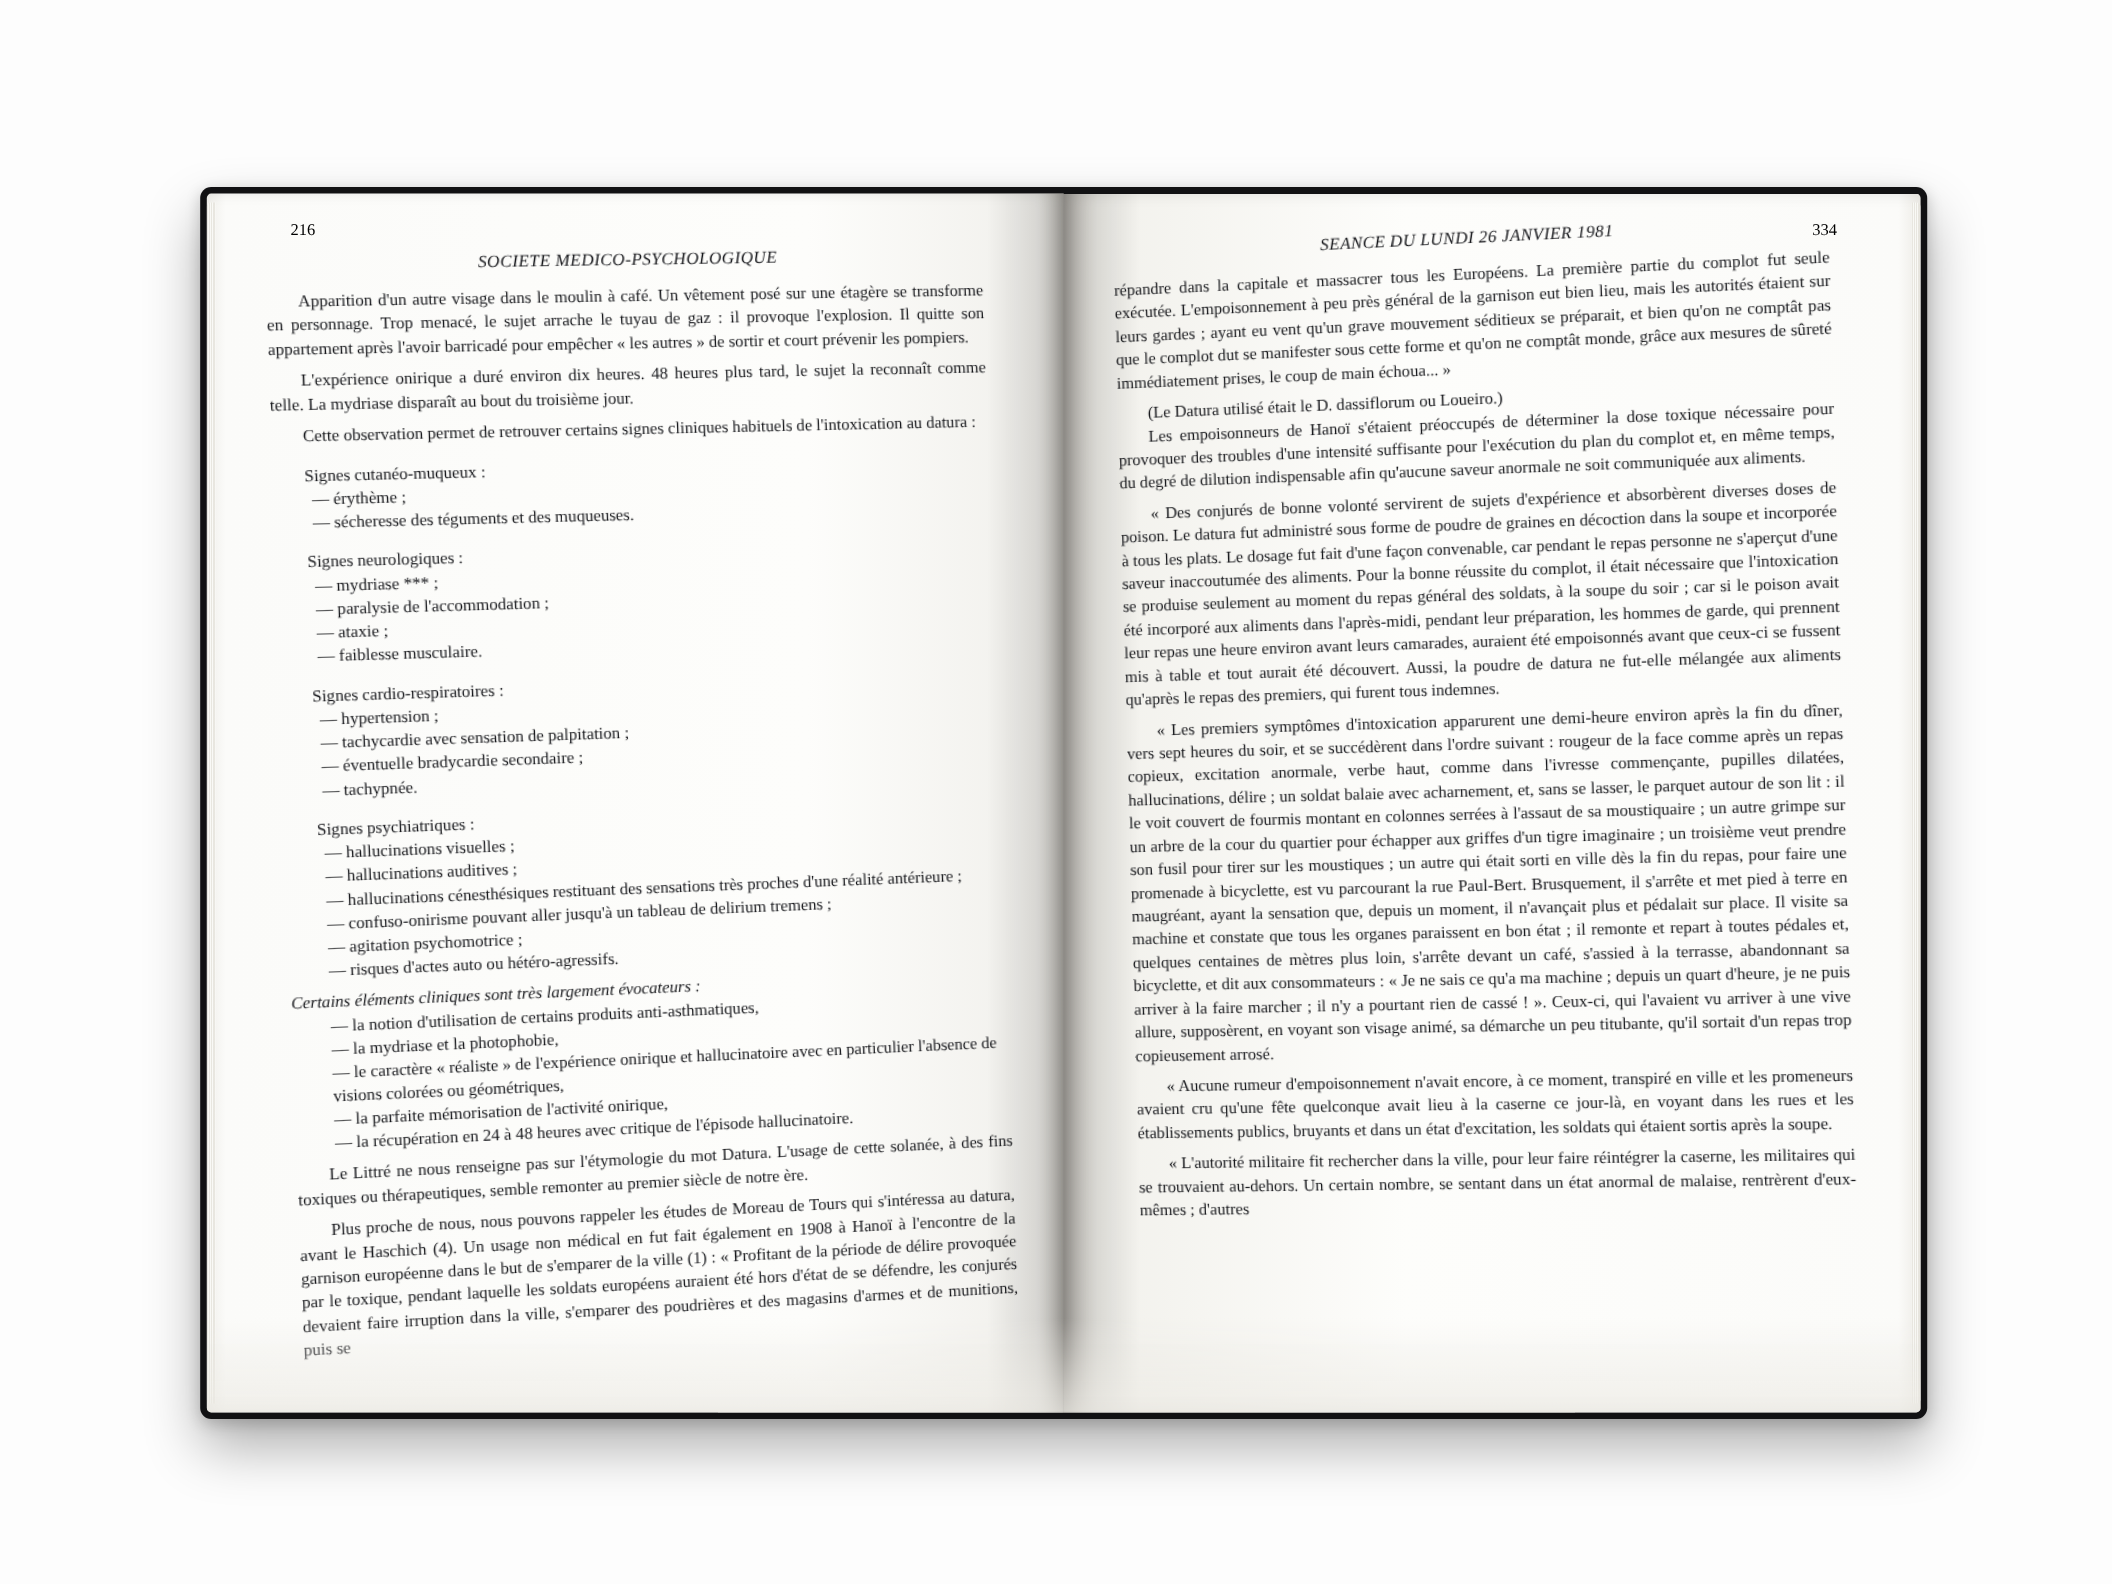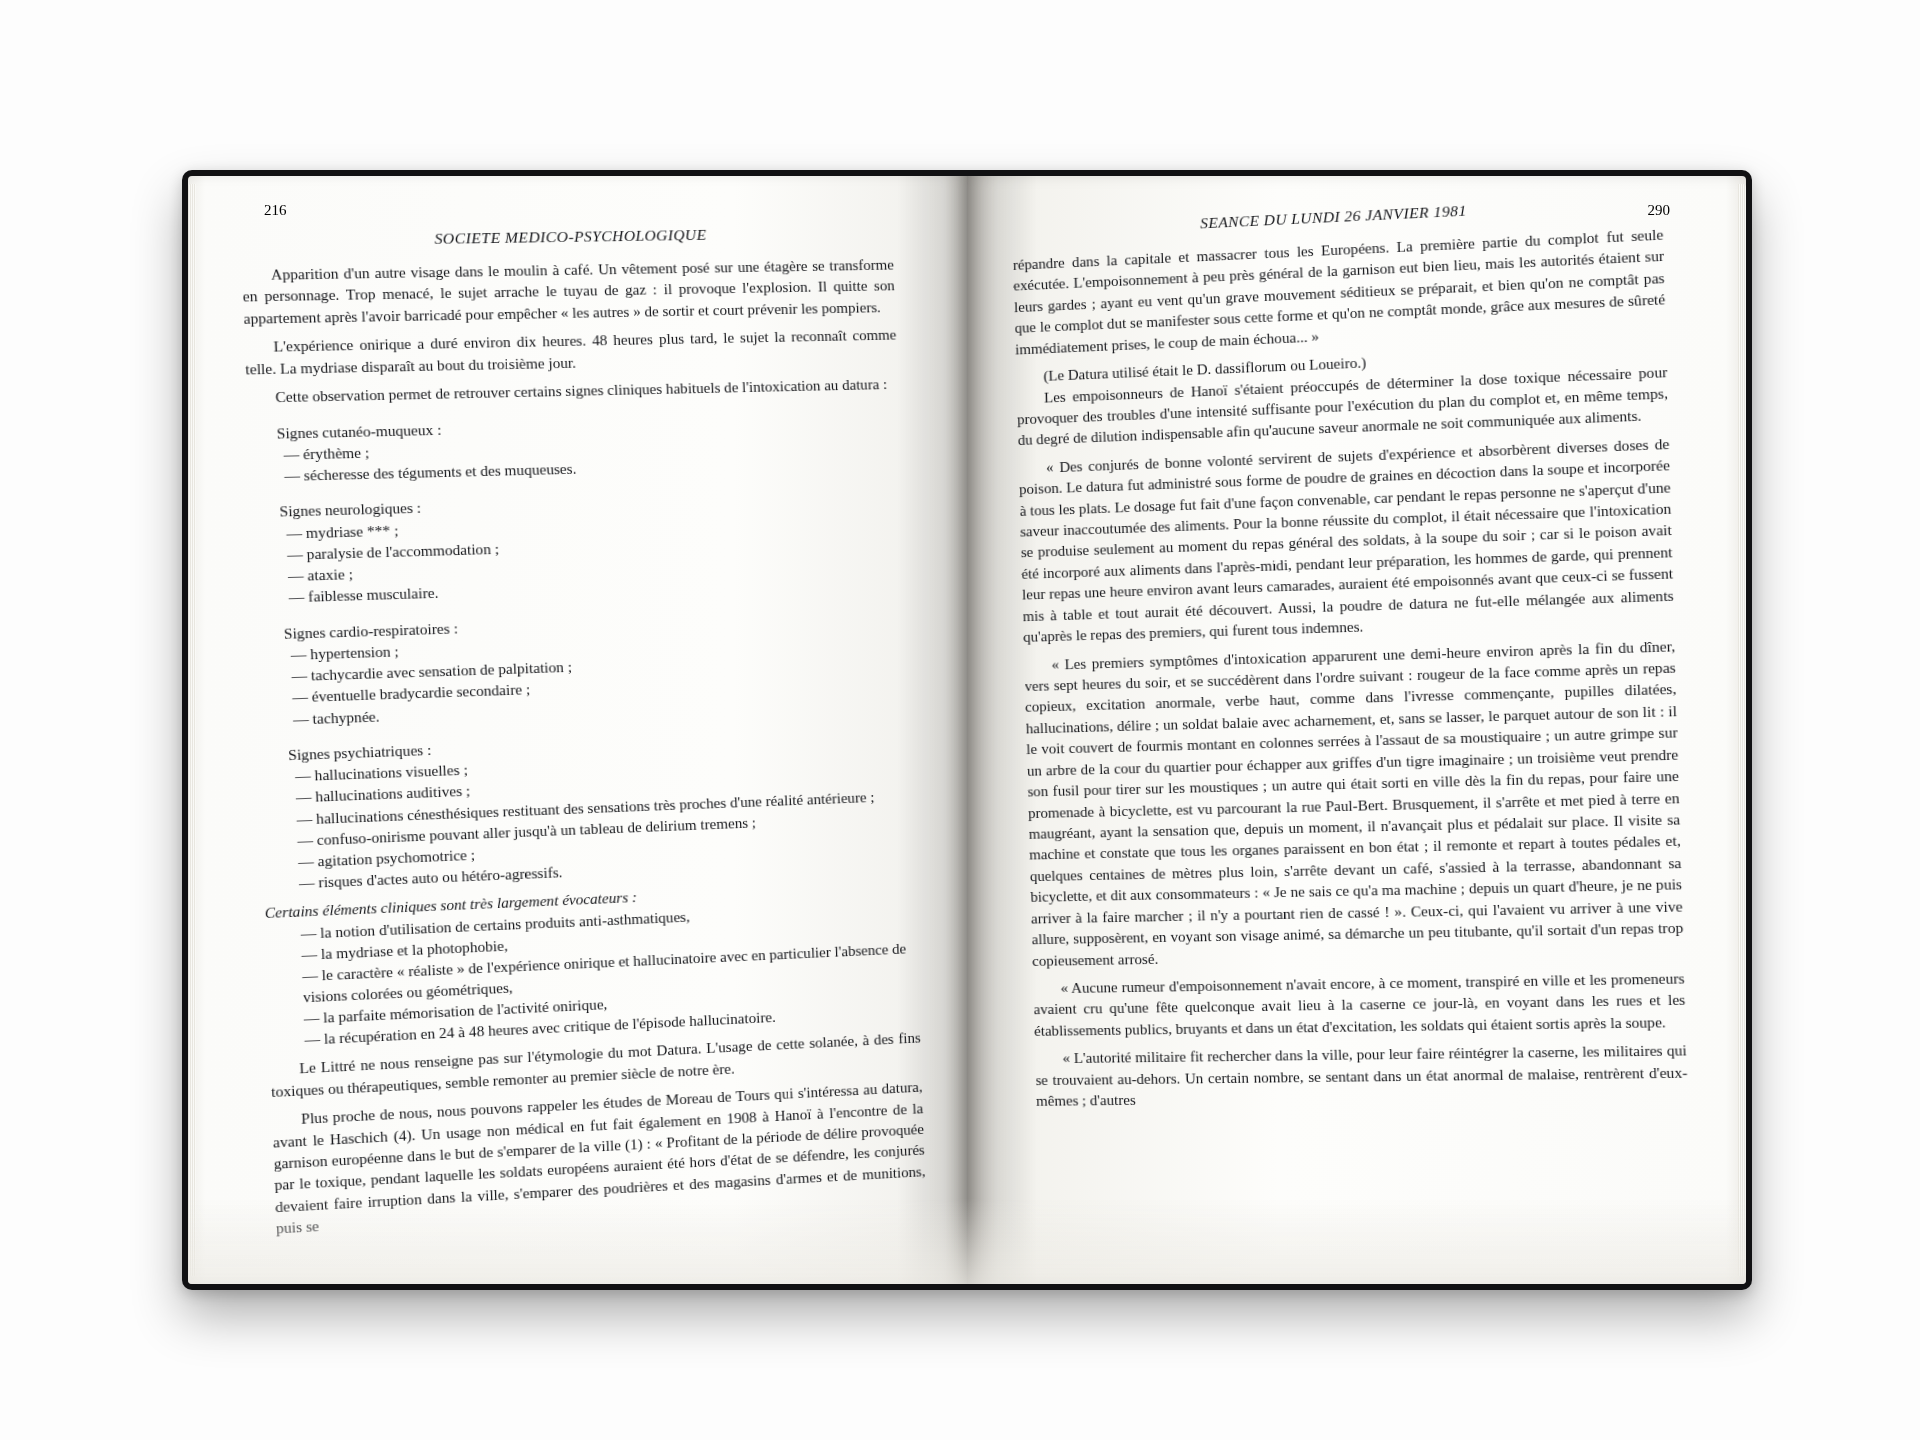--- a/index.html
+++ b/index.html
@@ -222,21 +222,21 @@
 
       </div>
 
       <div class="gutter-shade gs-left"></div>
       <div class="bottom-fade"></div>
     </div>
 
     <div class="page page-right">
       <div class="edge edge-right"></div>
 
-      <div class="folio folio-right">290</div>
+      <div class="folio folio-right">334</div>
 
       <div class="textblock tb-right warp-right">
 
         <div class="runhead">SEANCE DU LUNDI 26 JANVIER 1981</div>
 
         <p>répandre dans la capitale et massacrer tous les Européens. La première partie du complot fut seule exécutée. L'empoisonnement à peu près général de la garnison eut bien lieu, mais les autorités étaient sur leurs gardes ; ayant eu vent qu'un grave mouvement séditieux se préparait, et bien qu'on ne comptât pas que le complot dut se manifester sous cette forme et qu'on ne comptât monde, grâce aux mesures de sûreté immédiatement prises, le coup de main échoua... »</p>
         <div class="blockgap"></div>
         <p class="indent">(Le Datura utilisé était le D. dassiflorum ou Loueiro.)</p>
         <p class="indent">Les empoisonneurs de Hanoï s'étaient préoccupés de déterminer la dose toxique nécessaire pour provoquer des troubles d'une intensité suffisante pour l'exécution du plan du complot et, en même temps, du degré de dilution indispensable afin qu'aucune saveur anormale ne soit communiquée aux aliments.</p>
         <div class="blockgap"></div>

